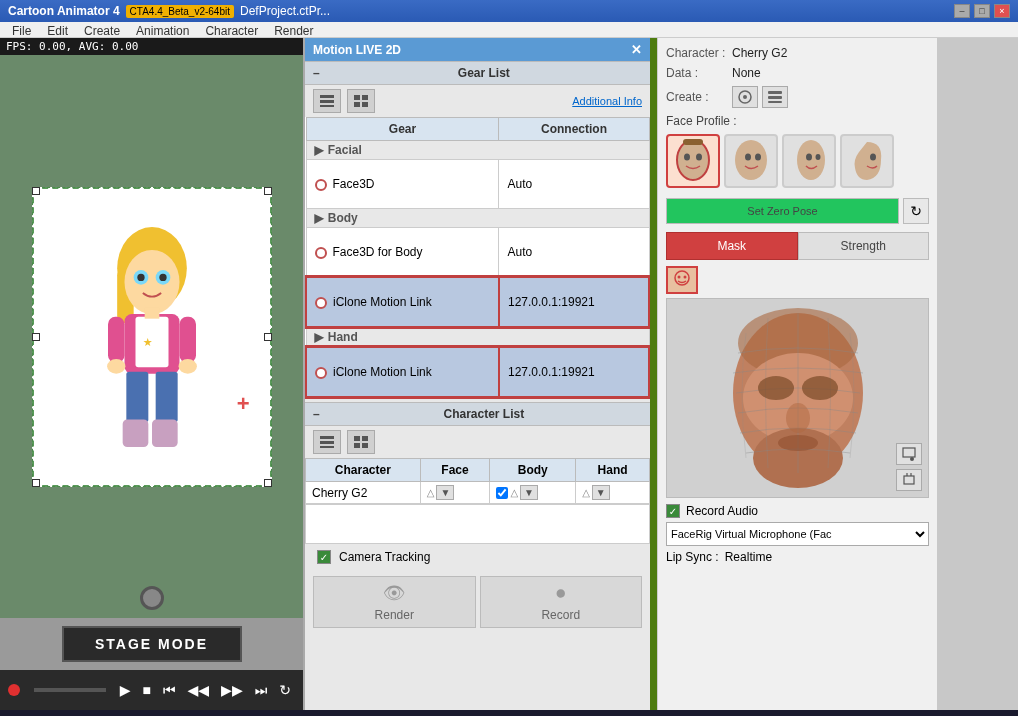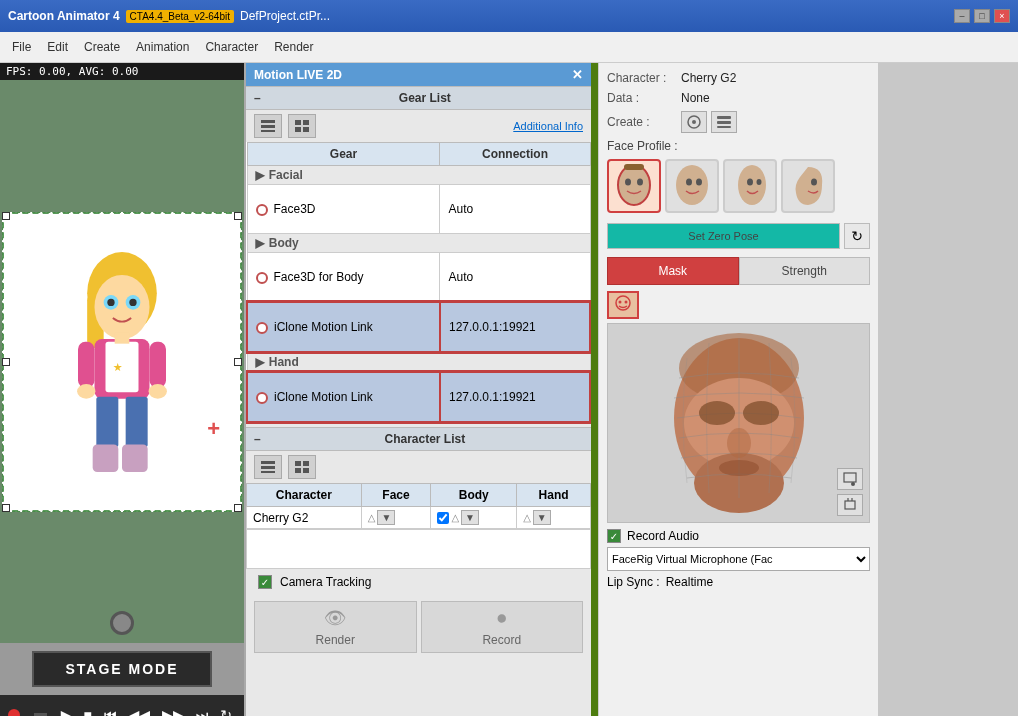--- a/index.html
+++ b/index.html
@@ -2,21 +2,21 @@
 <html><head>
   <meta charset="utf-8">
   <style>
     * { box-sizing: border-box; margin: 0; padding: 0; font-family: 'Segoe UI', Arial, sans-serif; font-size: 12px; }
     body { background: #1a1a2e; overflow: hidden; }
 
     
     .title-bar {
       background: linear-gradient(to bottom, #3a6bc4, #2a5ab4);
       color: white;
-      height: 32px;
+      height: 22px;
       display: flex;
       align-items: center;
       padding: 0 8px;
       gap: 6px;
       font-size: 11px;
     }
     .title-bar-app { color: white; font-weight: bold; }
     .title-bar-version {
       background: #f0b000;
       color: black;
@@ -34,40 +34,39 @@
       display: flex; align-items: center; justify-content: center;
       font-size: 9px;
       color: #333;
     }
     .title-btn.close { background: #e05050; color: white; }
 
     
     .menu-bar {
       background: #f0f0f0;
       border-bottom: 1px solid #ccc;
-      height: 31px;
-      display: flex;
-      align-items: center;
+      height: 16px;
+      display: flex;
       padding: 0 4px;
     }
     .menu-item {
       padding: 2px 8px;
       cursor: pointer;
       font-size: 12px;
       color: #333;
     }
 
     
     .main-container {
       display: flex;
       height: calc(716px - 22px - 22px);
       background: #c8c8c8;
     }
     .left-panel {
-      width: 246px;
+      width: 305px;
       background: #9a9a9a;
       display: flex;
       flex-direction: column;
       border-right: 2px solid #aaa;
     }
     .fps-bar {
       background: #1a1a1a;
       color: #fff;
       padding: 2px 6px;
       font-size: 11px;
@@ -326,21 +325,21 @@
       display: flex;
       flex-direction: column;
       border-left: 1px solid #ccc;
       padding: 8px;
       overflow-y: auto;
     }
     .info-row {
       display: flex;
       align-items: center;
       margin-bottom: 6px;
-      gap: 14px;
+      gap: 6px;
     }
     .info-label {
       color: #555;
       font-size: 12px;
       min-width: 60px;
     }
     .info-value {
       font-size: 12px;
       color: #222;
     }
@@ -385,21 +384,21 @@
     
     .set-zero-row {
       display: flex;
       align-items: center;
       gap: 4px;
       margin-bottom: 8px;
     }
     .set-zero-btn {
       flex: 1;
       height: 26px;
-      background: #14b8a6;
+      background: #22c55e;
       border: 1px solid #bbb;
       cursor: pointer;
       font-size: 11px;
       color: #444;
     }
     .refresh-btn {
       width: 26px; height: 26px;
       background: #e8e8e8;
       border: 1px solid #bbb;
       cursor: pointer;

